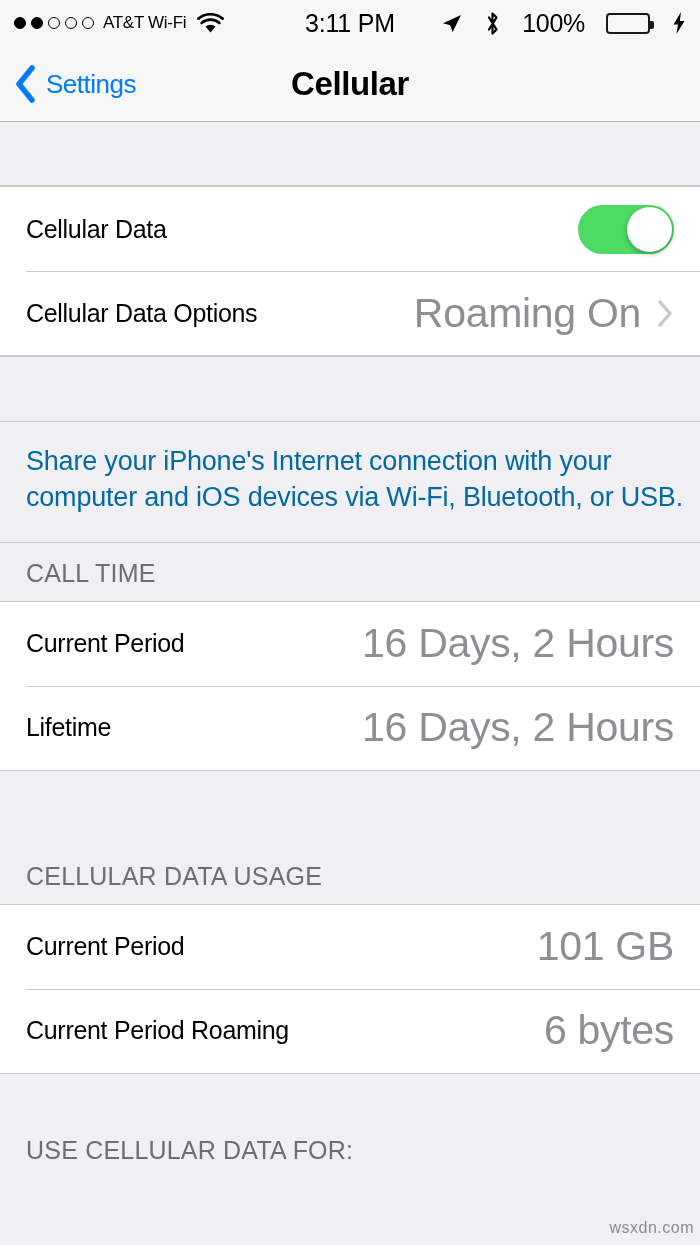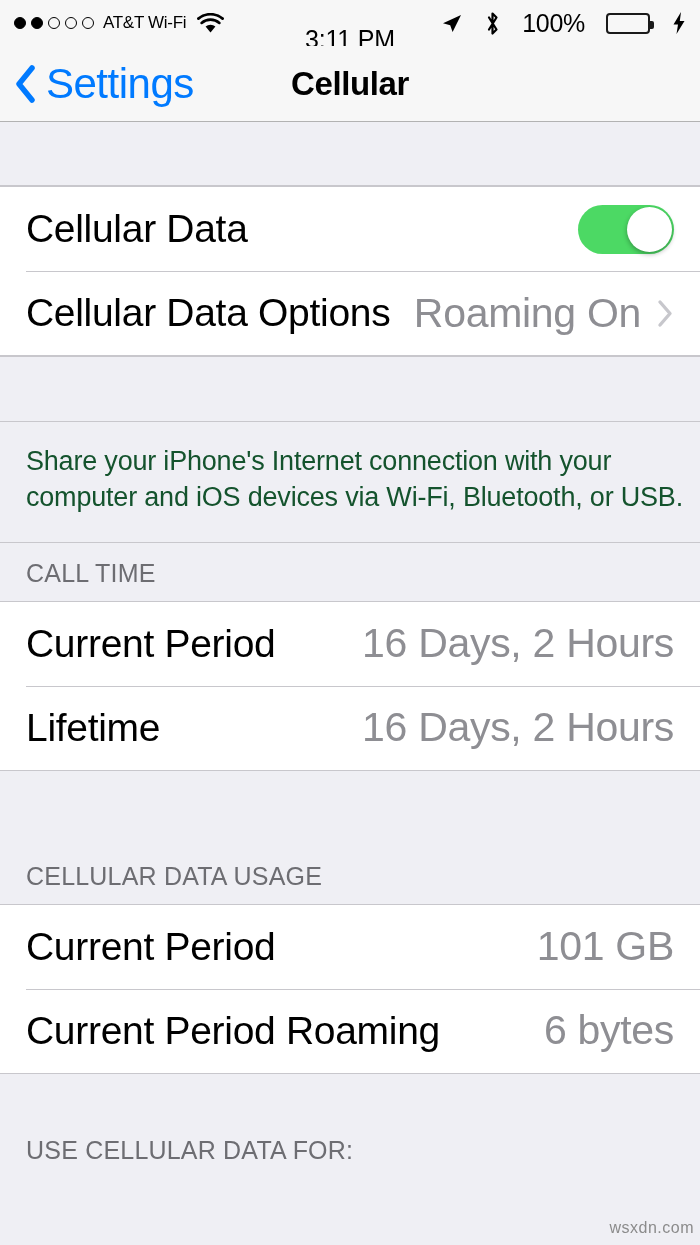--- a/index.html
+++ b/index.html
@@ -34,21 +34,21 @@
     position: absolute;
     left: 14px;
     top: 0;
     height: 46px;
     display: flex;
     align-items: center;
     gap: 9px;
   }
   .sb-center {
     position: absolute;
-    left: 0; right: 0; top: 16px;
+    left: 0; right: 0; top: 0;
     height: 46px;
     display: flex;
     align-items: center;
     justify-content: center;
     font-weight: 500;
     letter-spacing: -0.2px;
   }
   .sb-right {
     position: absolute;
     right: 14px;
@@ -103,21 +103,21 @@
     position: absolute;
     left: 14px; top: 0;
     height: 76px;
     display: flex;
     align-items: center;
     gap: 10px;
     cursor: pointer;
   }
   .back-chevron { display: flex; align-items: center; }
   .nav-back-label {
-    font-size: 42px;
+    font-size: 26px;
     color: #007aff;
     letter-spacing: -0.5px;
   }
   .nav-title {
     position: absolute;
     left: 0; right: 0; top: 0;
     height: 76px;
     display: flex;
     align-items: center;
     justify-content: center;
@@ -150,21 +150,21 @@
     background: #ffffff;
   }
   .row + .row::before {
     content: "";
     position: absolute;
     left: 26px; right: 0; top: 0;
     height: 1px;
     background: #c8c7cc;
   }
   .row-label {
-    font-size: 39px;
+    font-size: 25px;
     color: #000;
     letter-spacing: -0.3px;
     flex: 1;
   }
   .row-label.link { color: #007aff; }
   .row-value {
     font-size: 41px;
     color: #8e8e93;
     letter-spacing: -0.3px;
     margin-left: auto;
@@ -205,21 +205,21 @@
     letter-spacing: 0.2px;
     display: flex;
     align-items: flex-end;
     padding-bottom: 13px;
   }
   .section-footer {
     background: #efeff4;
     padding: 22px 16px 26px 26px;
     font-size: 27px;
     line-height: 1.33;
-    color: #14532d;
+    color: #0369a1;
     letter-spacing: -0.2px;
     border-bottom: 1px solid #c8c7cc;
   }
 
   
   .watermark {
     position: absolute;
     right: 6px;
     bottom: 8px;
     font-size: 16px;

